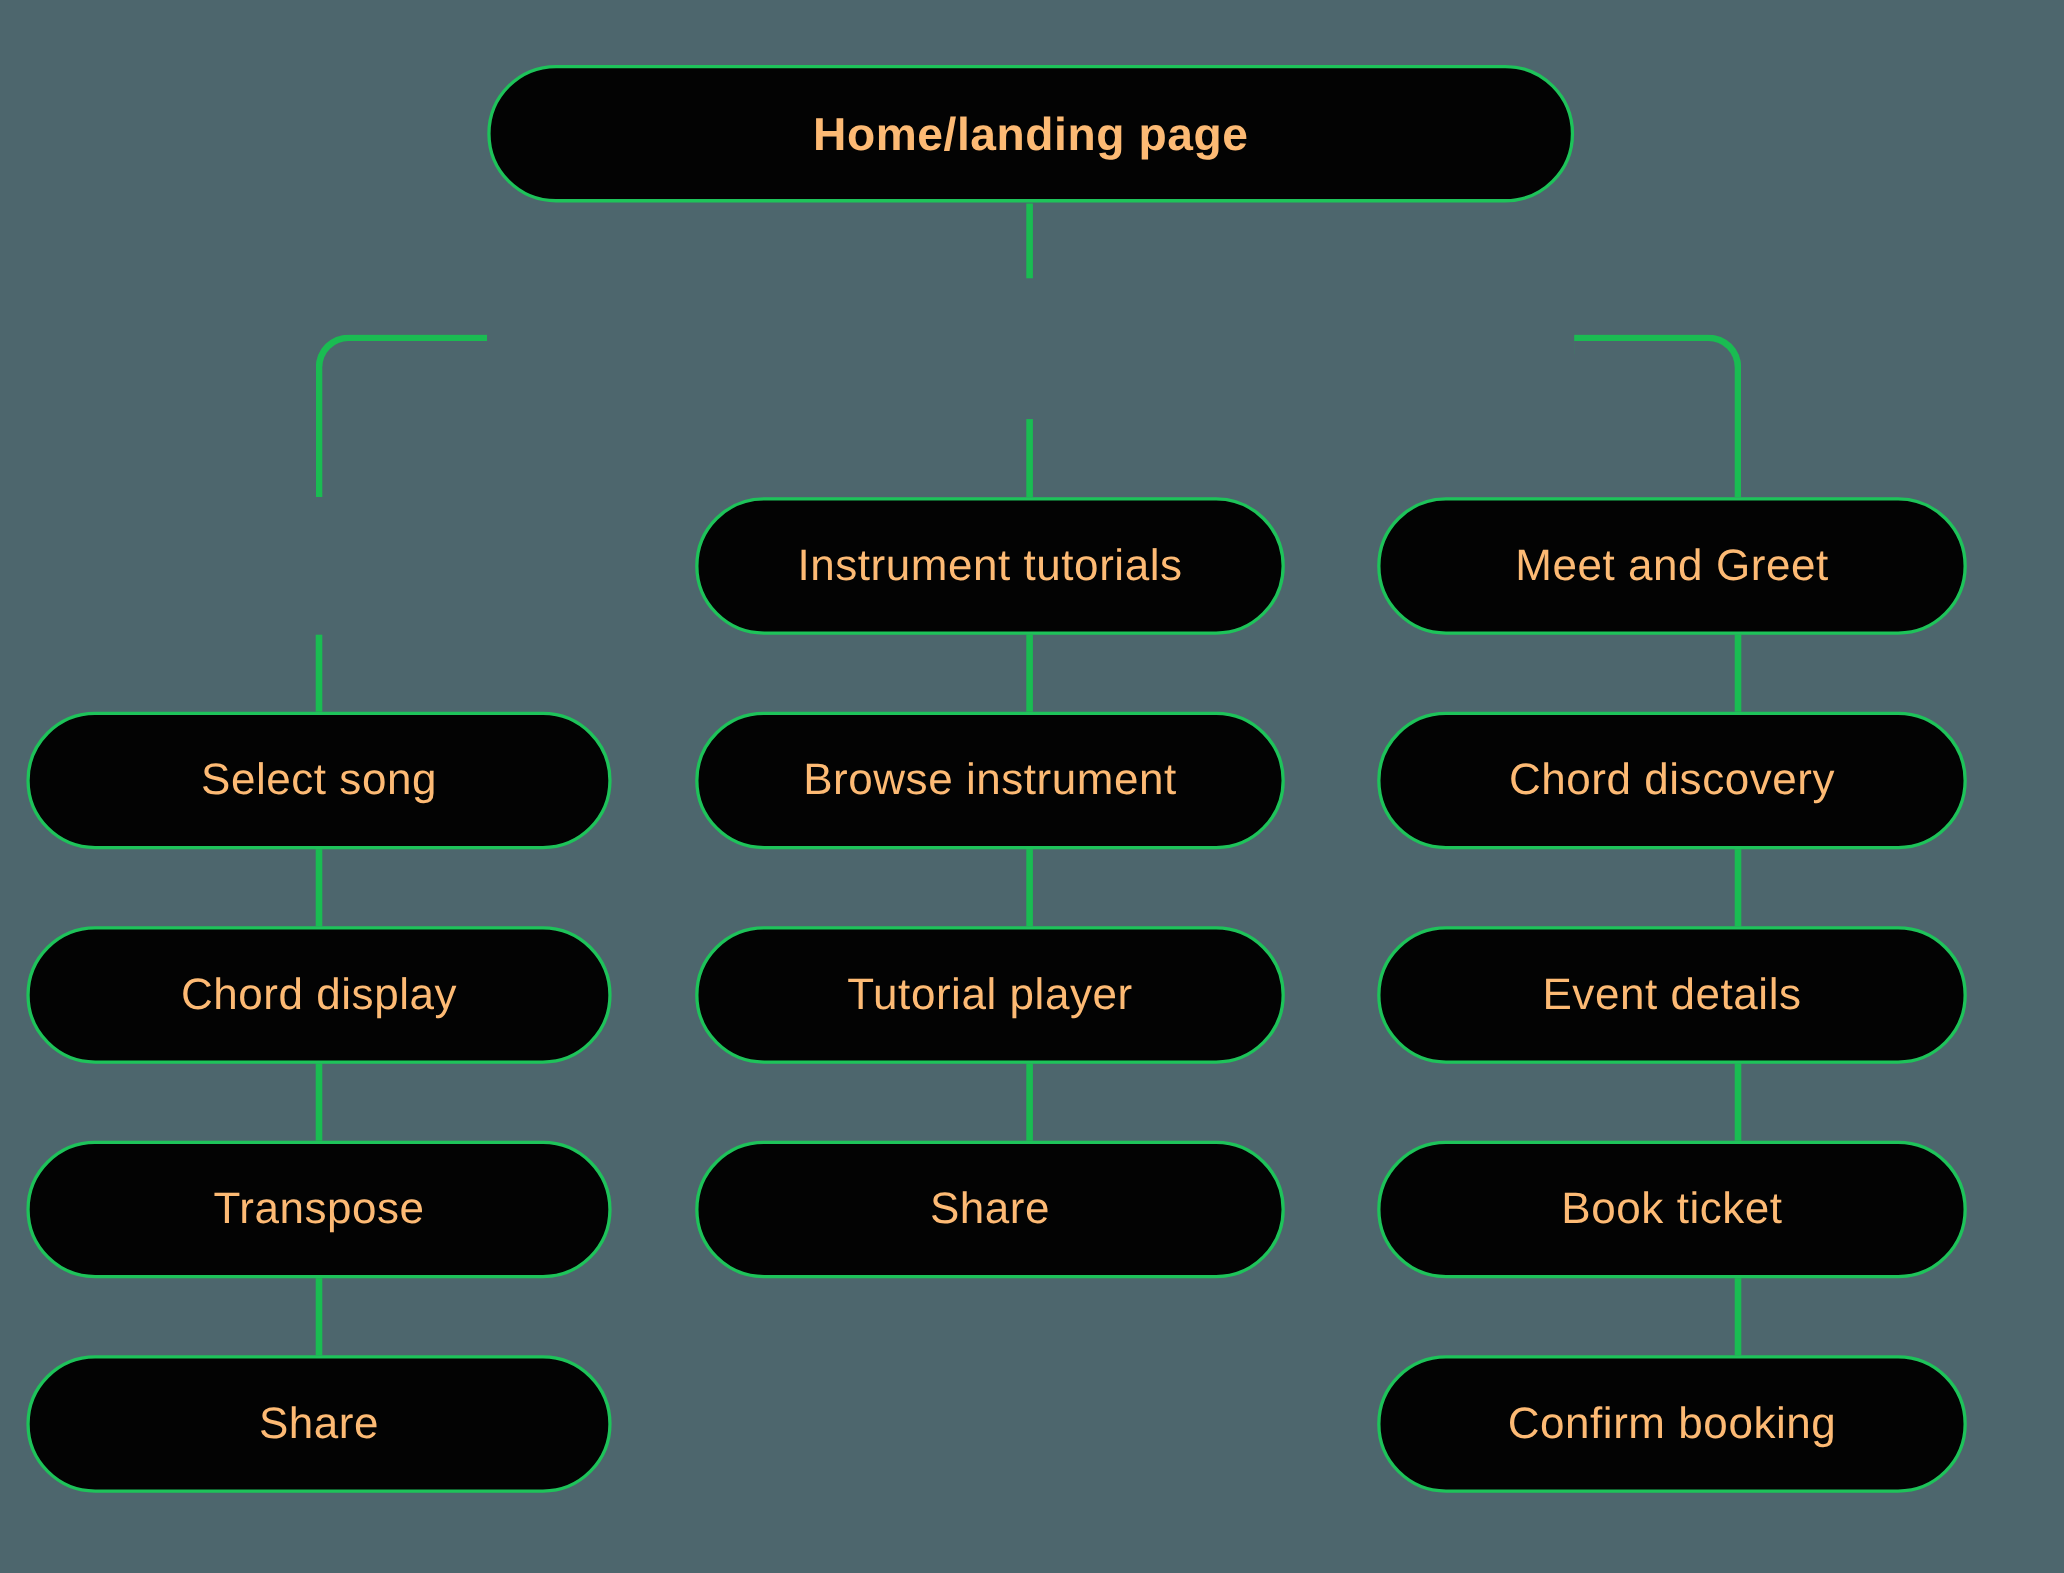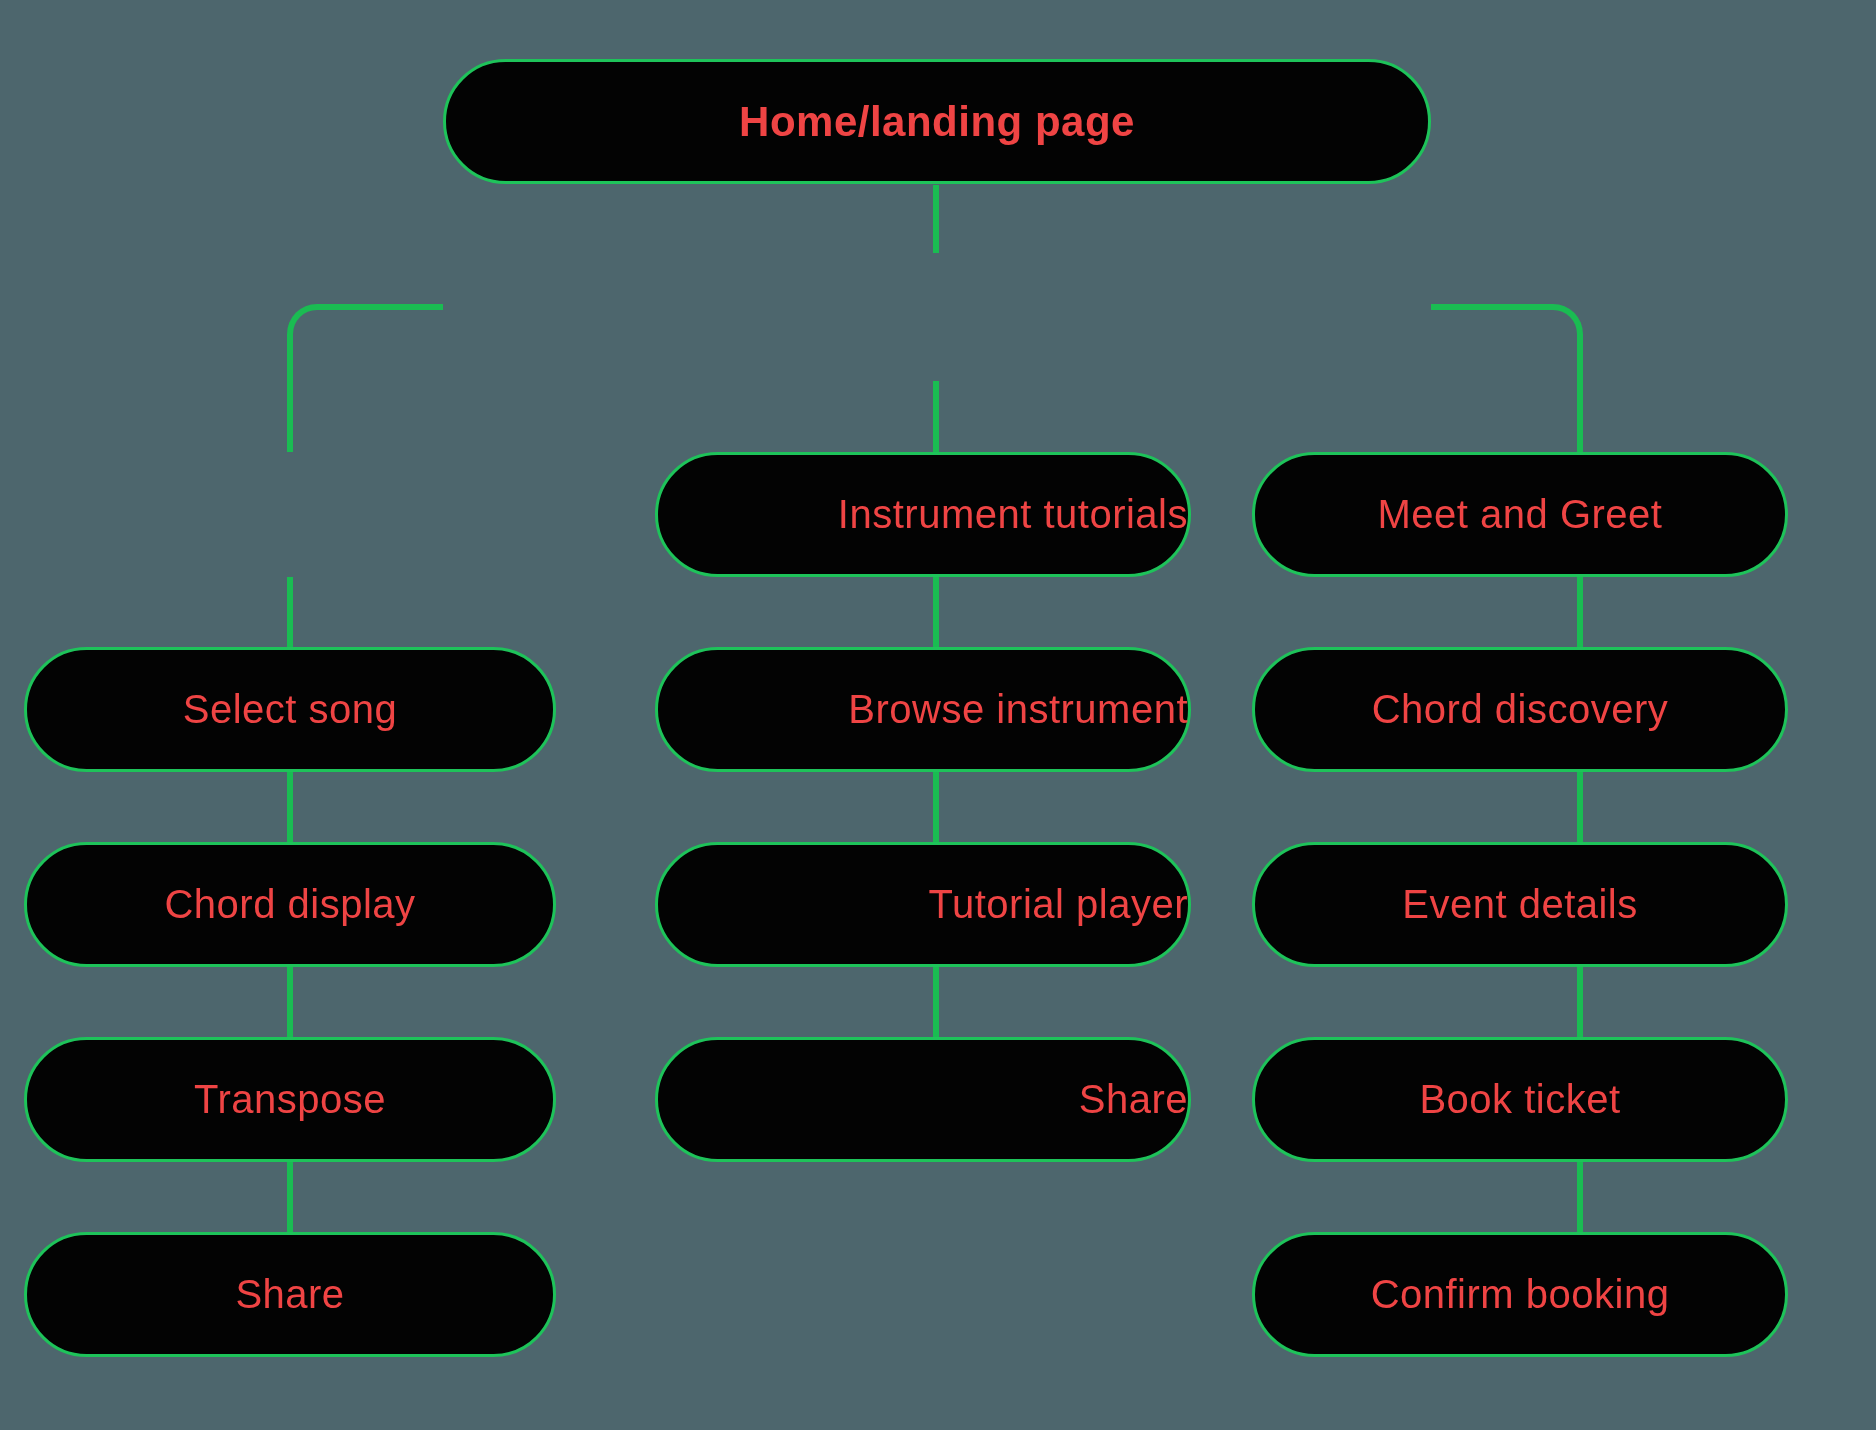--- a/index.html
+++ b/index.html
@@ -17,36 +17,36 @@
   
   .node {
     position: absolute;
     box-sizing: border-box;
     background: #030303;
     border: 3px solid #1ec35a;
     border-radius: 999px;
     display: flex;
     align-items: center;
     justify-content: center;
-    color: #ef4444;
+    color: #fdba74;
     font-size: 40px;
     font-weight: 400;
     letter-spacing: 0.5px;
     white-space: nowrap;
   }
   .node.header {
     left: 443px; width: 988px;
     font-weight: 700;
     font-size: 42px;
   }
   .r-home   { top: 59px;  height: 125px; }
   .r-select { top: 253px; height: 128px; }
 
   .col-left  { left: 24px;   width: 532px; }
-  .col-mid   { left: 655px;  width: 536px; justify-content: flex-end; }
+  .col-mid   { left: 632px;  width: 536px; }
   .col-right { left: 1252px; width: 536px; }
 
   .row3 { top: 452px;  height: 125px; }
   .row4 { top: 647px;  height: 125px; }
   .row5 { top: 842px;  height: 125px; }
   .row6 { top: 1037px; height: 125px; }
   .row7 { top: 1232px; height: 125px; }
 
   
   .vline {

